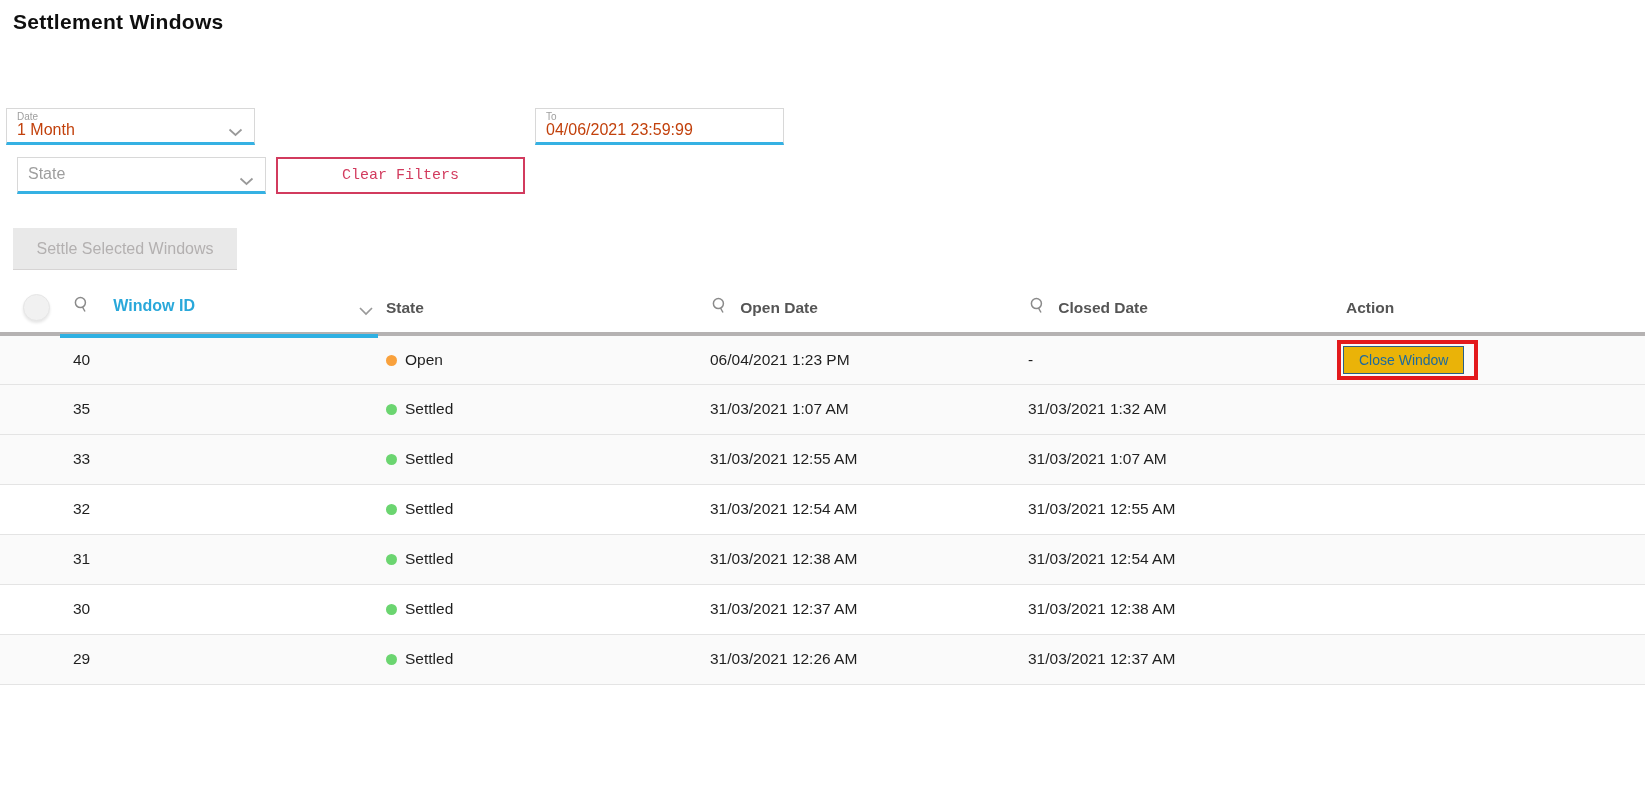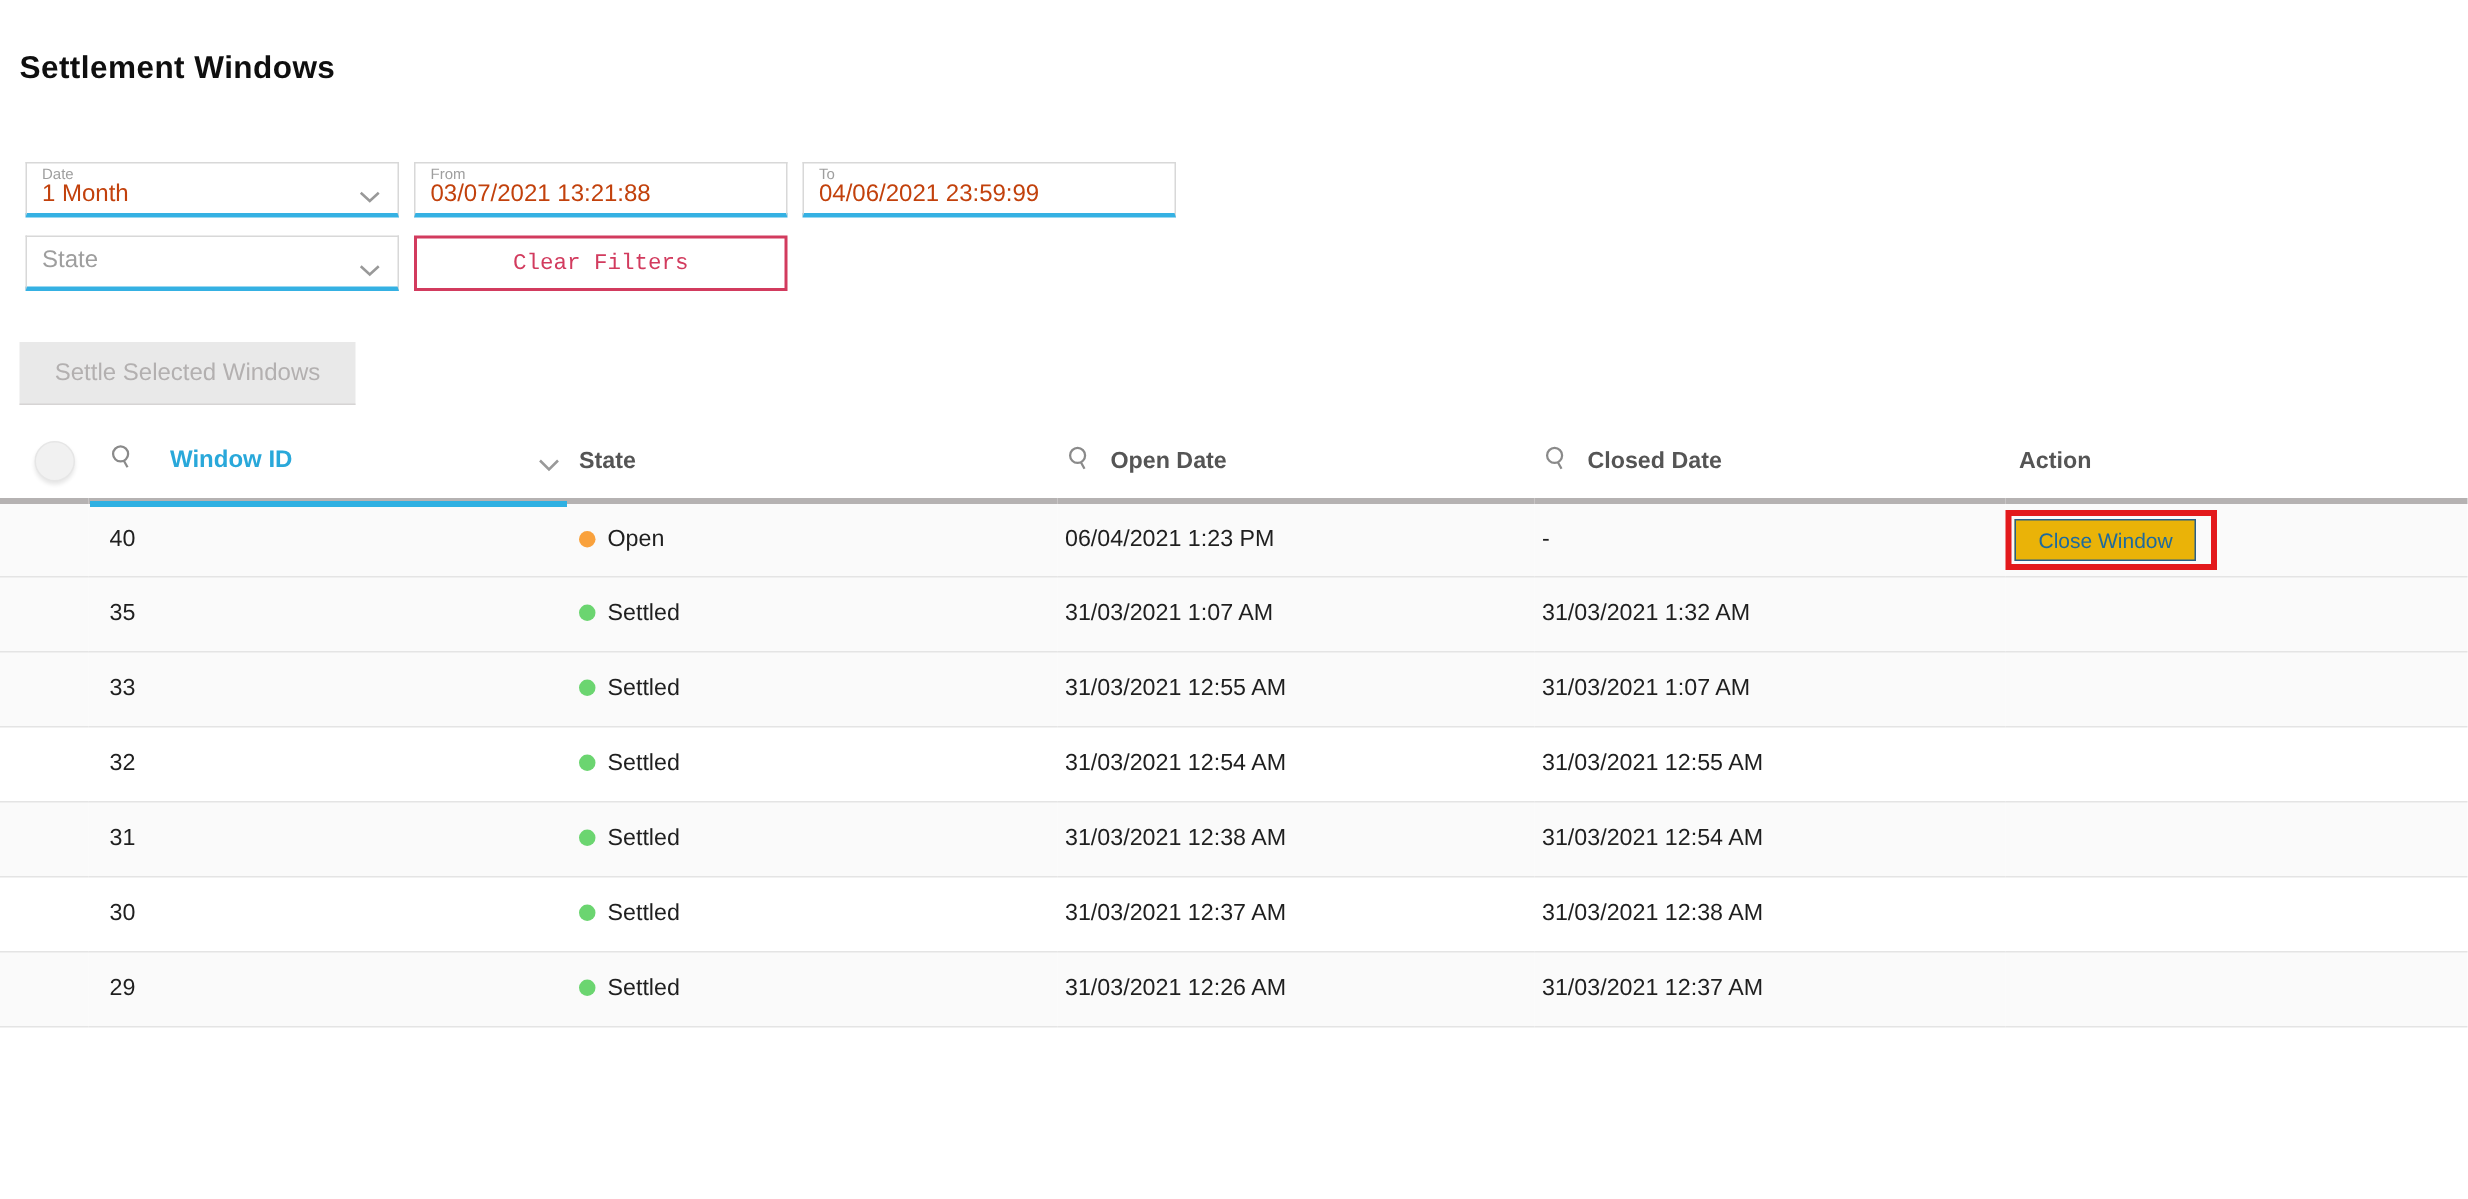--- a/index.html
+++ b/index.html
@@ -2,21 +2,21 @@
 <html><head>
 <meta charset="utf-8">
 <style>
   * { box-sizing: border-box; margin: 0; padding: 0; }
   html, body { width: 1645px; height: 799px; background: #ffffff; }
   body { font-family: "Liberation Sans", sans-serif; position: relative; overflow: hidden; }
   .stage { position: absolute; inset: 0; width: 1645px; height: 799px; }
 
   
   .page-title {
-    position: absolute; left: 13px; top: 34px;
+    position: absolute; left: 13px; top: 10px;
     font-size: 21px; font-weight: 800; color: #0f0f0f; letter-spacing: 0.3px;
   }
 
   
   .field {
     position: absolute; height: 37px; background: #fff;
     border: 1px solid #d8d8d8; border-bottom: 3px solid #35b1e3;
     cursor: pointer;
   }
   .field .flabel {
@@ -96,34 +96,30 @@
     line-height: 14px; cursor: pointer; white-space: nowrap;
   }
 </style>
 </head>
 <body>
 
 <div class="stage">
 
   <div class="page-title">Settlement Windows</div>
 
-  <div class="field" style="left:17px; top:108px; width:249px;">
+  <div class="field" style="left:6px; top:108px; width:249px;">
     <span class="flabel">Date</span>
     <span class="fvalue">1 Month</span>
     <span class="chev">
       <svg width="15" height="9" viewBox="0 0 15 9">
           <polyline points="1.5,1.5 7.5,7 13.5,1.5" fill="none" stroke="#999" stroke-width="1.7"></polyline>
         </svg>
     </span>
   </div>
 
-  <div class="field" style="left:276px; top:108px; width:249px;">
-    <span class="flabel">From</span>
-    <span class="fvalue">03/07/2021 13:21:88</span>
-  </div>
 
   <div class="field" style="left:535px; top:108px; width:249px;">
     <span class="flabel">To</span>
     <span class="fvalue">04/06/2021 23:59:99</span>
   </div>
 
   <div class="field" style="left:17px; top:157px; width:249px;">
     <span class="fvalue placeholder">State</span>
     <span class="chev">
       <svg width="15" height="9" viewBox="0 0 15 9">

